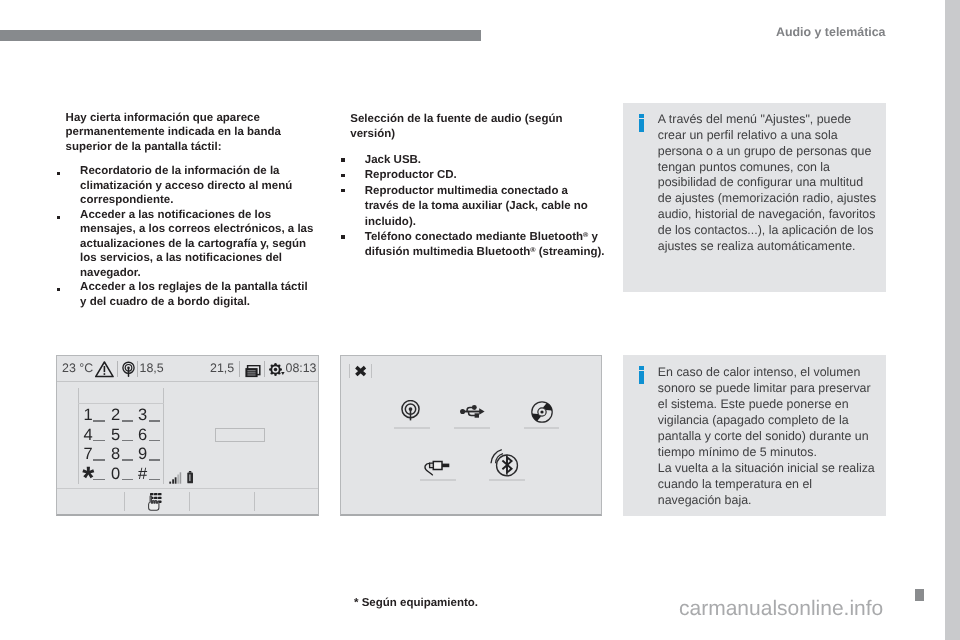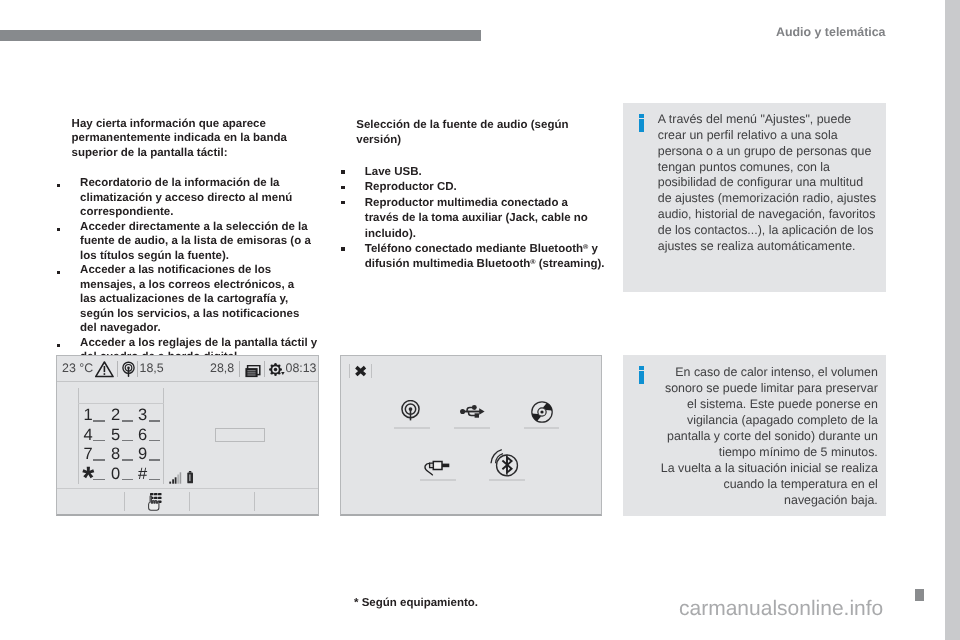--- a/index.html
+++ b/index.html
@@ -9,40 +9,40 @@
   .page{position:absolute;left:0;top:0;width:960px;height:640px;}
 
   
   .hdr-bar{position:absolute;left:0;top:30.4px;width:481px;height:10.2px;background:#878a8d;}
   .hdr-title{position:absolute;left:776px;top:25.2px;font-size:12.4px;font-weight:bold;
              color:#808285;white-space:nowrap;}
   .right-strip{position:absolute;left:945px;top:0;width:15px;height:640px;background:#c9cacc;}
 
   
   .col{position:absolute;font-weight:bold;color:#231f20;font-size:11.5px;}
-  .col p{margin:16px;width:252px;}
+  .col p{margin:10px;width:252px;}
   .col ul{margin:0;padding:0;list-style:none;}
   .col li{position:relative;padding-left:24.5px;width:240px;}
   .colA li:nth-child(3){width:233px;}
   .col li .bul{position:absolute;left:1.0px;top:5.5px;width:3.3px;height:3.3px;background:#231f20;}
   .colA li .bul{top:8.0px;}
   .col sup{font-size:0.62em;vertical-align:0.42em;line-height:0;}
   .colA{left:55.6px;top:100.7px;line-height:14.5px;}
   .colA ul{margin-top:0.7px;}
   .colB{left:340.3px;top:101.8px;line-height:15.45px;}
   .colB ul{margin-top:4.2px;}
 
   
   .info{position:absolute;background:#e3e4e6;}
   .info .ico{position:absolute;left:15.7px;top:11.3px;width:5.6px;height:17.4px;}
   .info .ico i{position:absolute;left:0;top:0;width:5.6px;height:3.4px;background:#0e90d2;display:block;}
   .info .ico b{position:absolute;left:0;top:4.7px;width:5.6px;height:12.7px;background:#0e90d2;display:block;}
   .info .txt{position:absolute;left:34.8px;top:8.6px;width:220px;font-size:12.4px;line-height:15.97px;
              color:#404042;}
-  .info .txt p{margin:0;text-align:right;}
+  .info .txt p{margin:0;}
   #infoA{left:623px;top:103px;width:263px;height:189px;}
   #infoB{left:623px;top:355px;width:263px;height:161px;}
   #infoB .txt{top:10.1px;}
 
   
   .shot{position:absolute;background:#e3e4e6;border:1px solid #b6b8ba;border-bottom:2px solid #a9abad;box-sizing:border-box;}
   #shotA{left:56px;top:355px;width:263px;height:161px;padding-left:12px;}
   #shotB{left:340px;top:355px;width:262px;height:161px;}
 
   .statusbar{position:absolute;left:0;top:0;right:0;height:25px;border-bottom:1px solid #c4c5c7;}
@@ -78,30 +78,29 @@
 <div class="page">
 
   <div class="hdr-bar"></div>
   <div class="hdr-title">Audio y telemática</div>
   <div class="right-strip"></div>
 
   <div class="col colA">
     <p>Hay cierta información que aparece permanentemente indicada en la banda superior de la pantalla táctil:</p>
     <ul>
       <li><span class="bul"></span><span>Recordatorio de la información de la climatización y acceso directo al menú correspondiente.</span></li>
-      <li><span class="bul"></span><span>Acceder directamente a la selección de la fuente de audio, a la lista de emisoras (o a los títulos según la fuente).</span></li>
       <li><span class="bul"></span><span>Acceder a las notificaciones de los mensajes, a los correos electrónicos, a las actualizaciones de la cartografía y, según los servicios, a las notificaciones del navegador.</span></li>
       <li><span class="bul"></span><span>Acceder a los reglajes de la pantalla táctil y del cuadro de a bordo digital.</span></li>
     </ul>
   </div>
 
   <div class="col colB">
     <p>Selección de la fuente de audio (según versión)</p>
     <ul>
-      <li><span class="bul"></span><span>Lave USB.</span></li>
+      <li><span class="bul"></span><span>Jack USB.</span></li>
       <li><span class="bul"></span><span>Reproductor CD.</span></li>
       <li><span class="bul"></span><span>Reproductor multimedia conectado a través de la toma auxiliar (Jack, cable no incluido).</span></li>
       <li><span class="bul"></span><span>Teléfono conectado mediante Bluetooth<sup>®</sup> y difusión multimedia Bluetooth<sup>®</sup> (streaming).</span></li>
     </ul>
   </div>
 
   <div class="info" id="infoA">
     <div class="ico">
         <i></i>
         <b></b>
@@ -134,21 +133,21 @@
       <span class="sb" style="left:64.5px;top:4.5px">
         <svg width="13" height="16" viewBox="0 0 13 16">
             <path d="M6.5 7 L6.5 15.2" stroke="#1f1f21" stroke-width="1.5" fill="none" stroke-linecap="round"></path>
             <circle cx="6.5" cy="6.8" r="5.6" fill="none" stroke="#1f1f21" stroke-width="1.35"></circle>
             <circle cx="6.5" cy="6.8" r="3.3" fill="none" stroke="#1f1f21" stroke-width="1.2"></circle>
             <circle cx="6.5" cy="6.8" r="1.25" fill="#1f1f21"></circle>
           </svg>
       </span>
       <span class="sep" style="left:79.5px"></span>
       <span class="sb" style="left:82.5px">18,5</span>
-      <span class="sb" style="left:153px">28,8</span>
+      <span class="sb" style="left:153px">21,5</span>
       <span class="sep" style="left:181.5px"></span>
       <span class="sb" style="left:188px;top:5.5px">
         <svg width="16" height="13" viewBox="0 0 16 13">
           <rect x="2.6" y="0.6" width="12.2" height="9.0" fill="none" stroke="#1f1f21" stroke-width="1.5"></rect>
           <rect x="0.4" y="3.1" width="12.2" height="9.0" fill="#1f1f21"></rect>
           <rect x="2.4" y="5.3" width="8.2" height="0.95" fill="#9b9c9f"></rect>
           <rect x="2.4" y="7.4" width="8.2" height="0.95" fill="#9b9c9f"></rect>
           <rect x="2.4" y="9.5" width="8.2" height="0.95" fill="#9b9c9f"></rect>
         </svg>
       </span>

